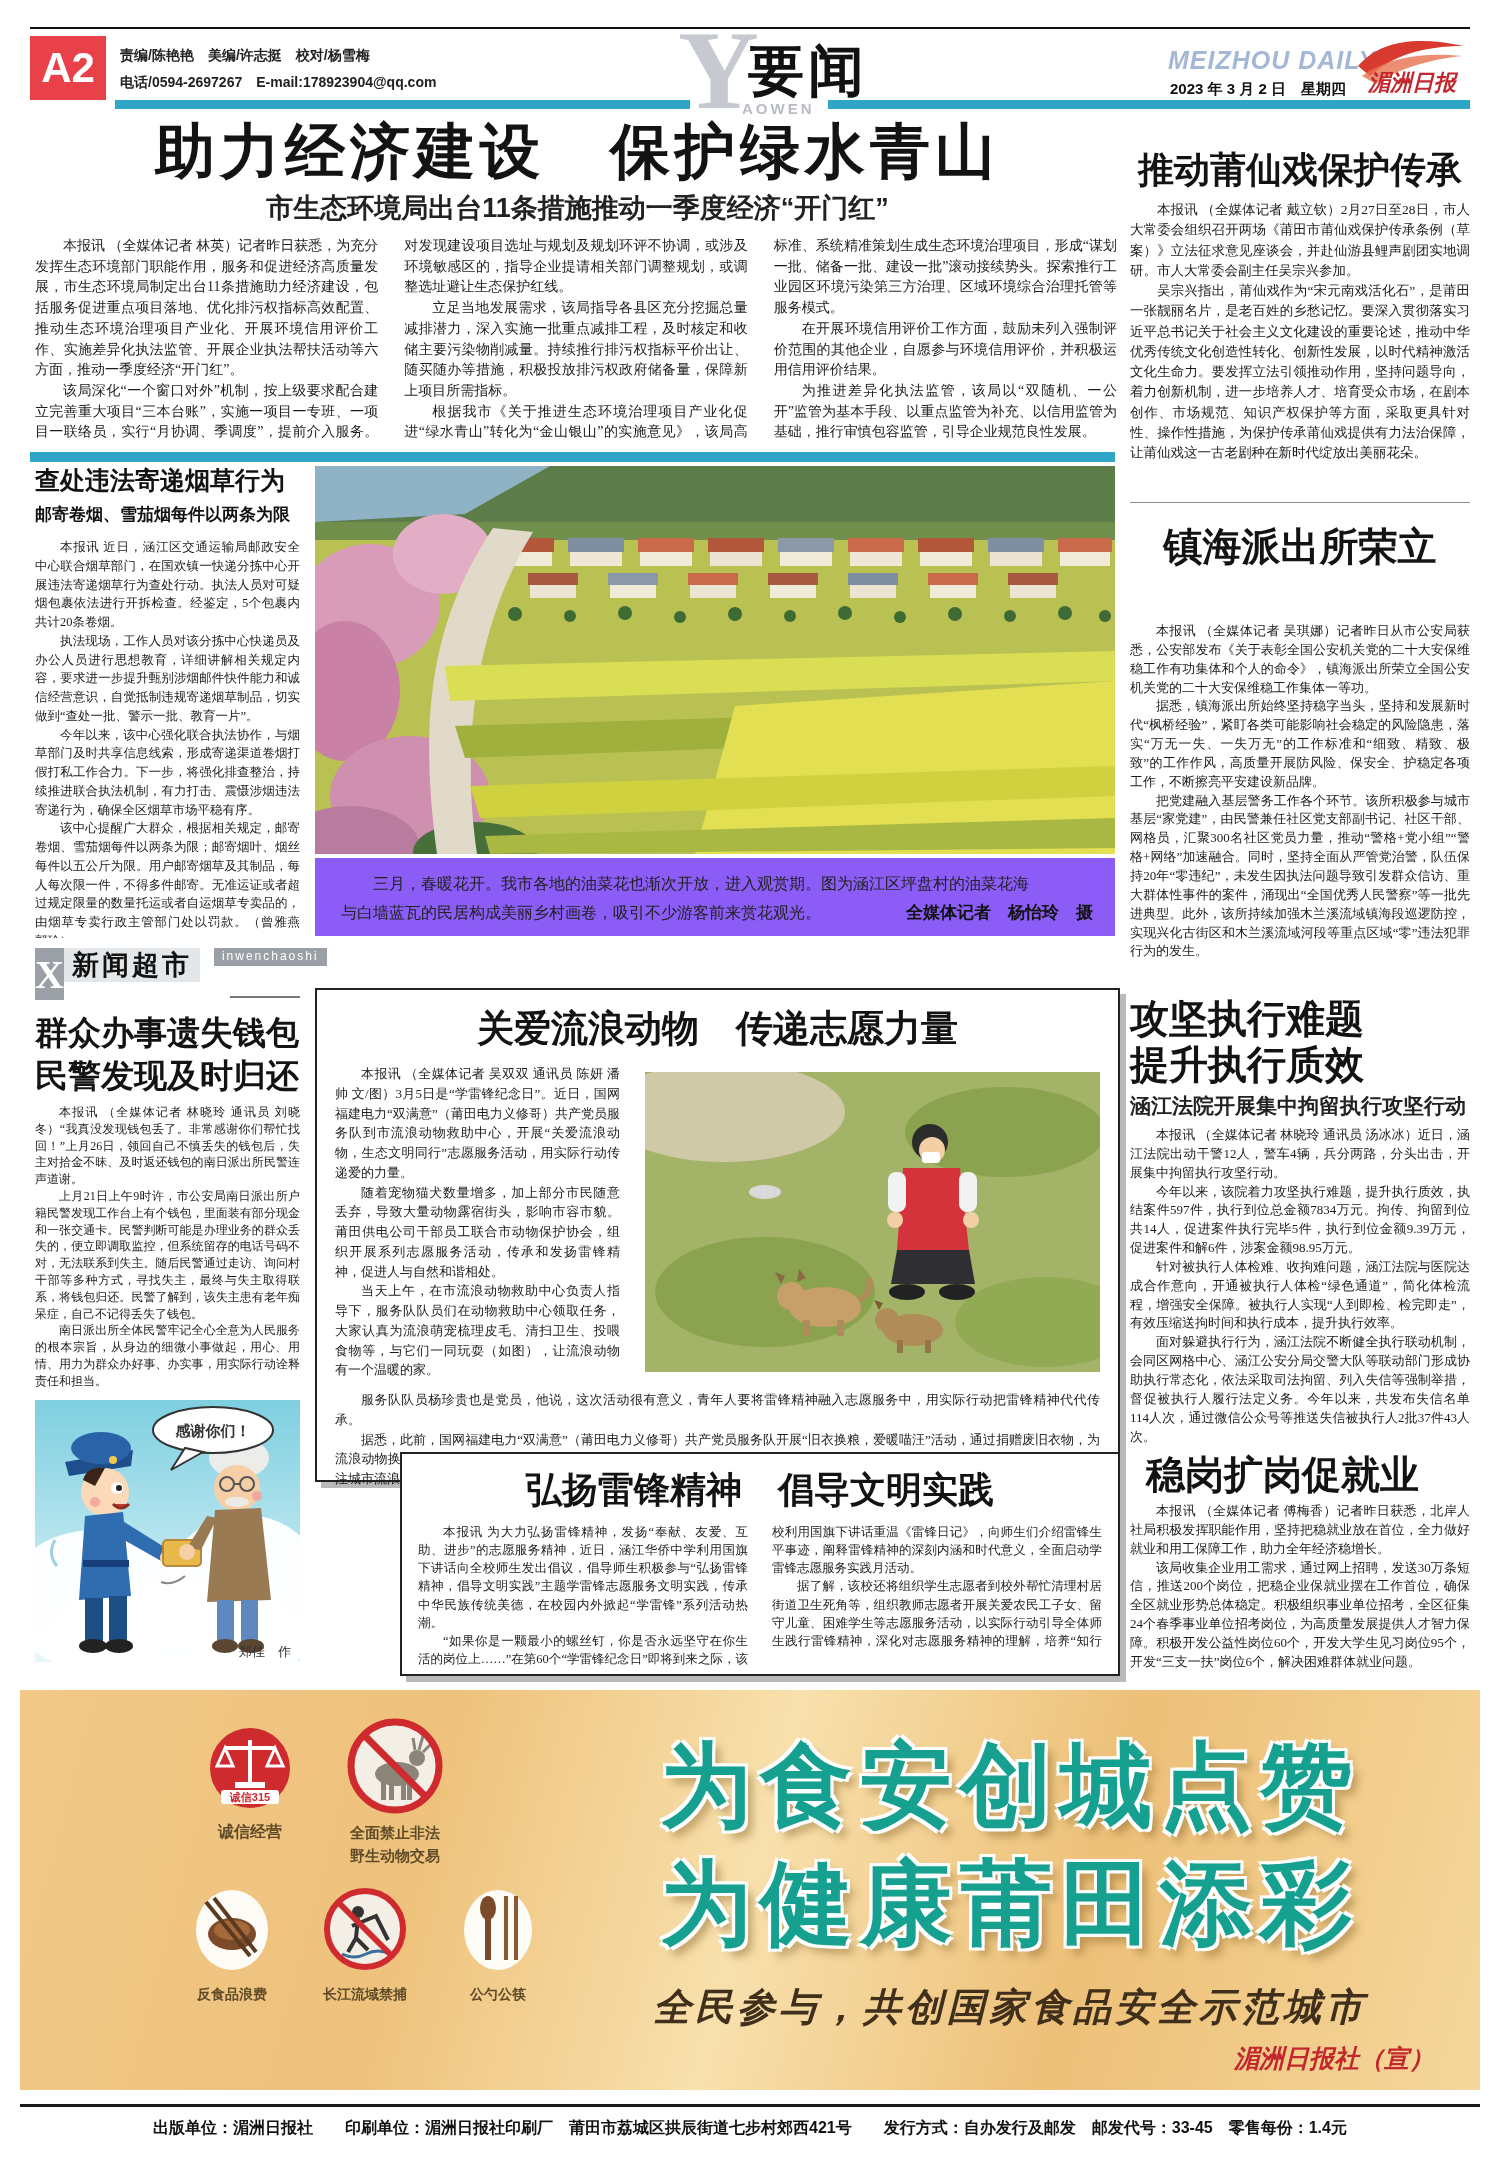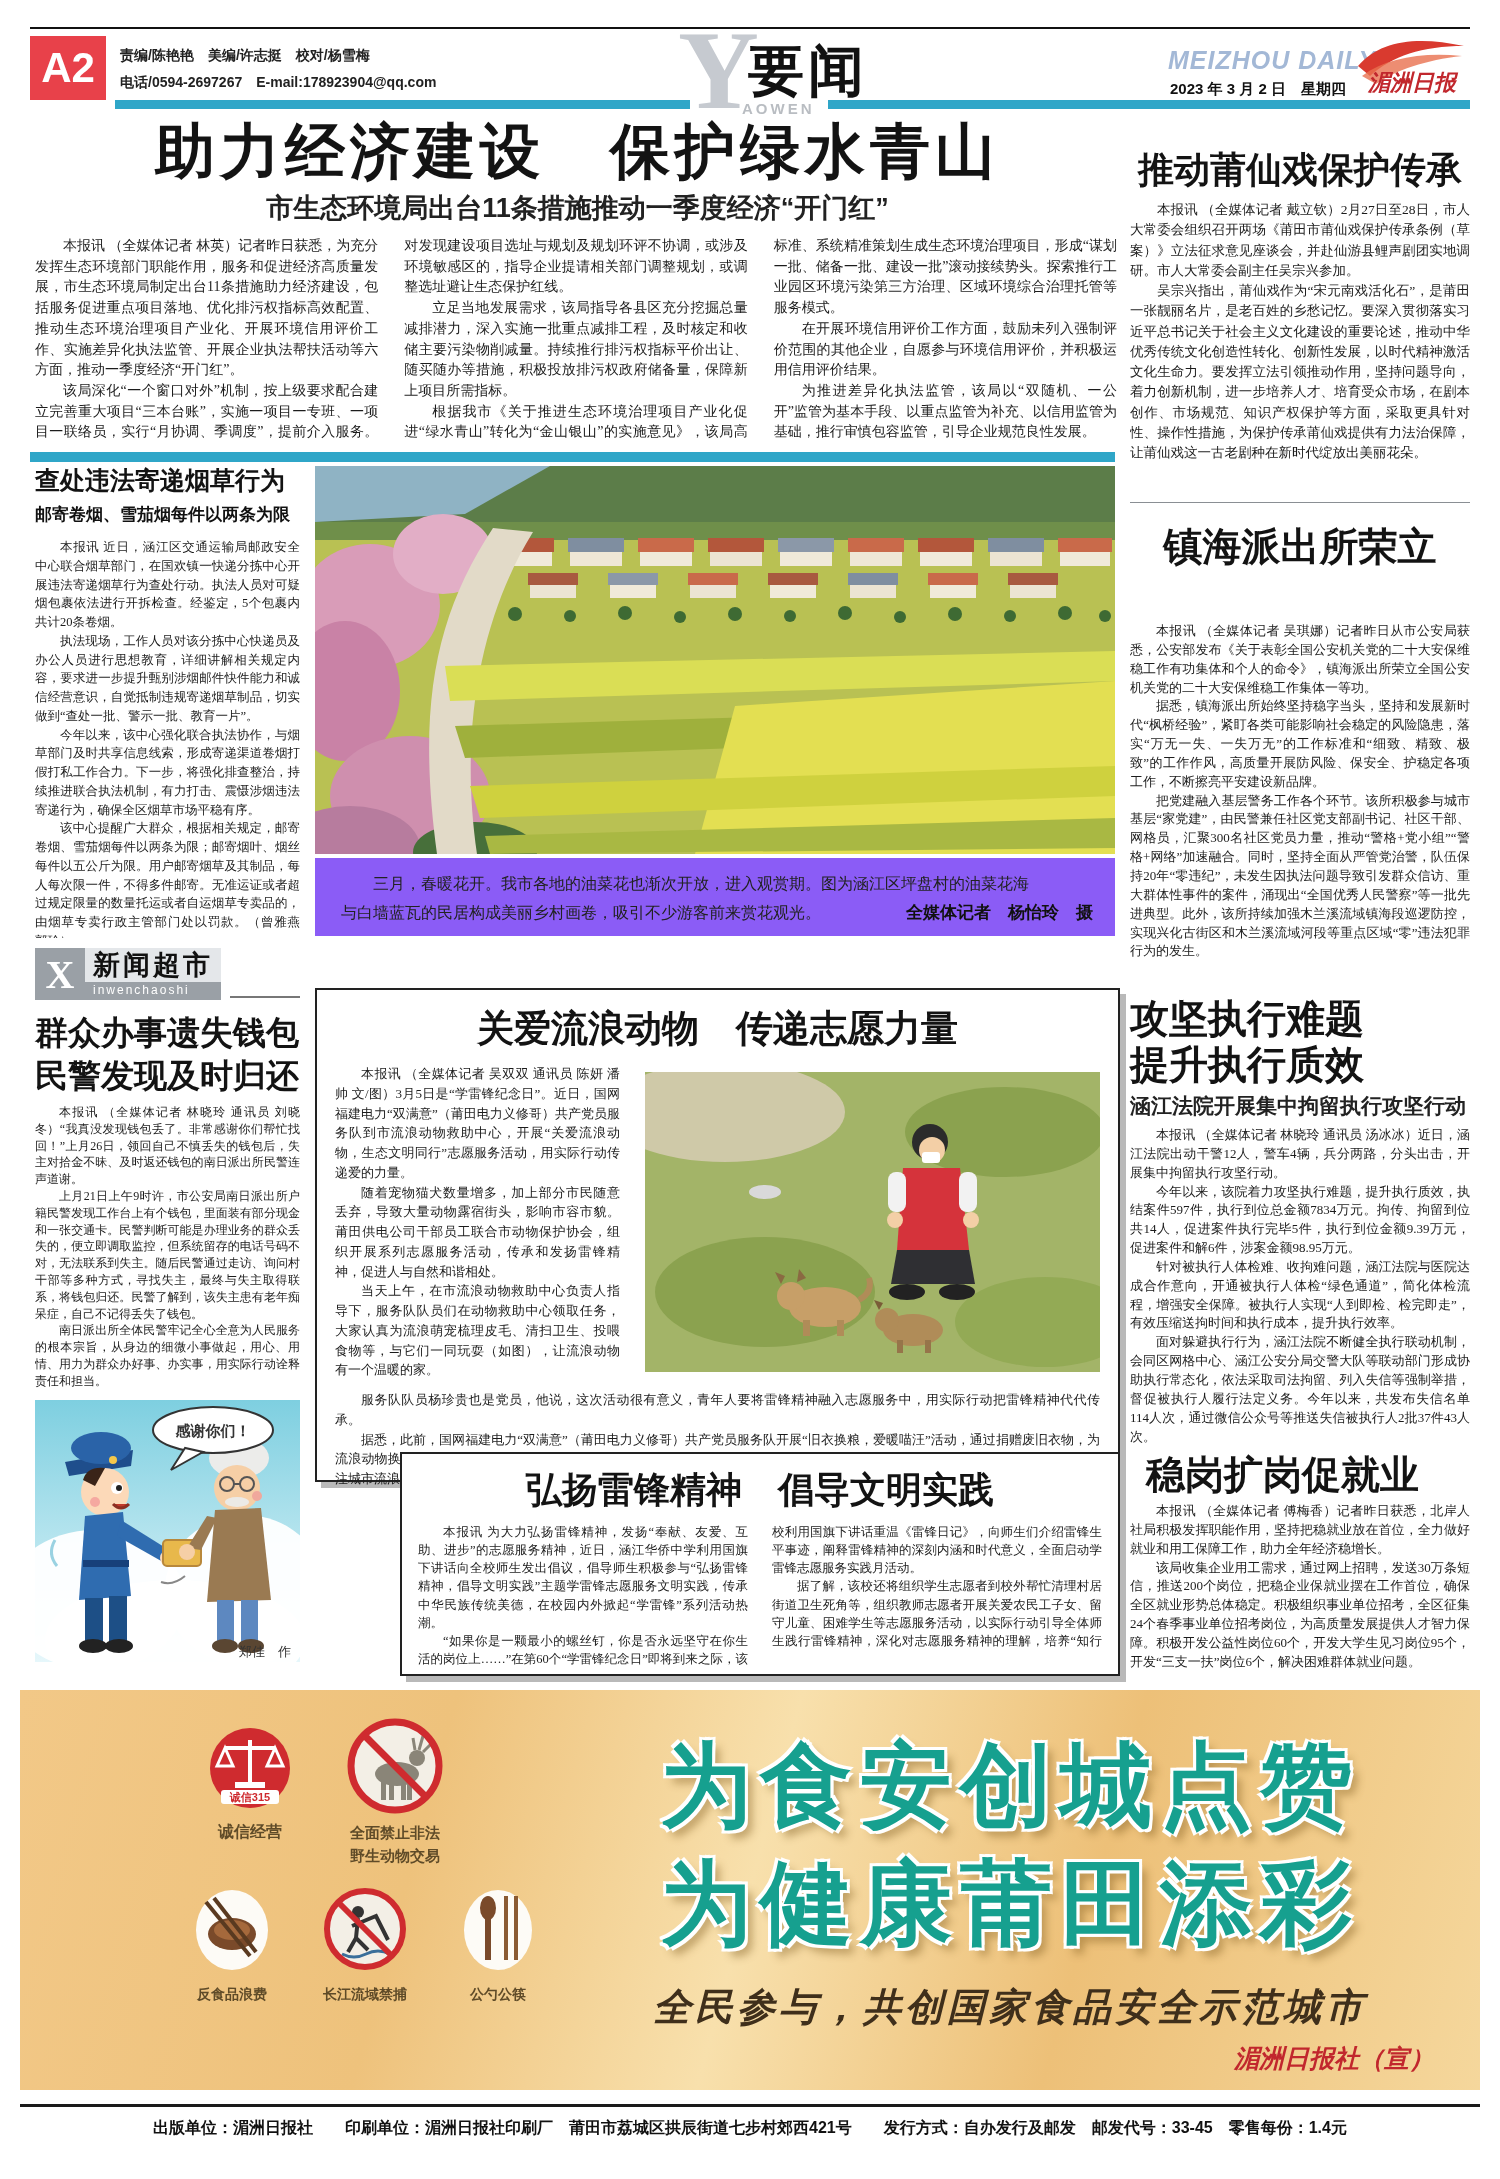--- a/index.html
+++ b/index.html
@@ -65,23 +65,23 @@
   <div class="abs nowrap" style="left:35px;top:503px;width:265px;font-size:17px;font-weight:700;color:#111;">邮寄卷烟、雪茄烟每件以两条为限</div>
   <div class="abs serif body-text" style="left:35px;top:538px;width:265px;height:400px;font-size:12.5px;line-height:1.5;overflow:hidden;">
       <p>本报讯 近日，涵江区交通运输局邮政安全中心联合烟草部门，在国欢镇一快递分拣中心开展违法寄递烟草行为查处行动。执法人员对可疑烟包裹依法进行开拆检查。经鉴定，5个包裹内共计20条卷烟。</p>
       <p>执法现场，工作人员对该分拣中心快递员及办公人员进行思想教育，详细讲解相关规定内容，要求进一步提升甄别涉烟邮件快件能力和诚信经营意识，自觉抵制违规寄递烟草制品，切实做到“查处一批、警示一批、教育一片”。</p>
       <p>今年以来，该中心强化联合执法协作，与烟草部门及时共享信息线索，形成寄递渠道卷烟打假打私工作合力。下一步，将强化排查整治，持续推进联合执法机制，有力打击、震慑涉烟违法寄递行为，确保全区烟草市场平稳有序。</p>
       <p>该中心提醒广大群众，根据相关规定，邮寄卷烟、雪茄烟每件以两条为限；邮寄烟叶、烟丝每件以五公斤为限。用户邮寄烟草及其制品，每人每次限一件，不得多件邮寄。无准运证或者超过规定限量的数量托运或者自运烟草专卖品的，由烟草专卖行政主管部门处以罚款。（曾雅燕 郭玲）</p>
     </div>
 
   <div class="abs" style="left:35px;top:948px;width:265px;display:flex;align-items:stretch;">
     <div class="serif" style="width:50px;height:52px;background:#9aa0a6;color:#fff;font-size:40px;font-weight:700;display:flex;align-items:center;justify-content:center;">X</div>
-    <div style="display:flex;flex-direction:column;flex:0 0 auto;">
+    <div style="display:flex;flex-direction:row;flex:0 0 auto;">
       <div style="background:#e4e7ea;color:#111;font-size:27px;font-weight:800;letter-spacing:3px;padding:0 8px;height:34px;display:flex;align-items:center;">新闻超市</div>
-      <div style="background:#9aa0a6;color:#fff;font-size:12px;letter-spacing:2px;padding:1px 8px;height:18px;box-sizing:border-box;">inwenchaoshi</div>
+      <div style="background:#9aa0a6;color:#fff;font-size:12px;letter-spacing:2px;padding:1px 8px;height:18px;box-sizing:border-box;margin-left:14px;">inwenchaoshi</div>
     </div>
   </div>
   <div class="abs" style="left:230px;top:996px;width:70px;height:2px;background:#777;"></div>
 
   <div class="abs htitle" style="left:35px;top:1012px;width:265px;font-size:33px;line-height:1.3;">
       <p>群众办事遗失钱包</p>
       <p>民警发现及时归还</p>
     </div>
   <div class="abs serif body-text" style="left:35px;top:1104px;width:265px;height:292px;font-size:12px;line-height:1.4;overflow:hidden;">
       <p>本报讯 （全媒体记者 林晓玲 通讯员 刘晓冬）“我真没发现钱包丢了。非常感谢你们帮忙找回！”上月26日，领回自己不慎丢失的钱包后，失主对拾金不昧、及时返还钱包的南日派出所民警连声道谢。</p>

